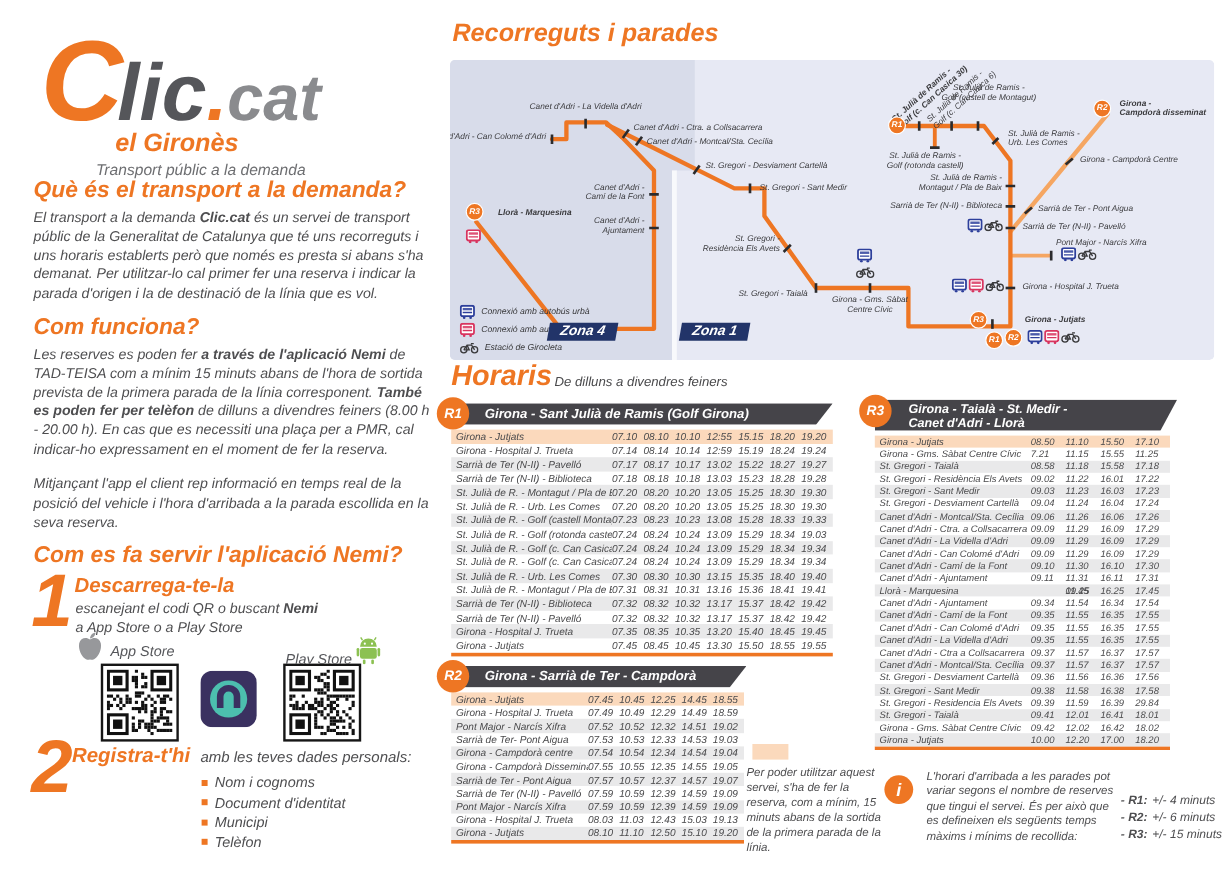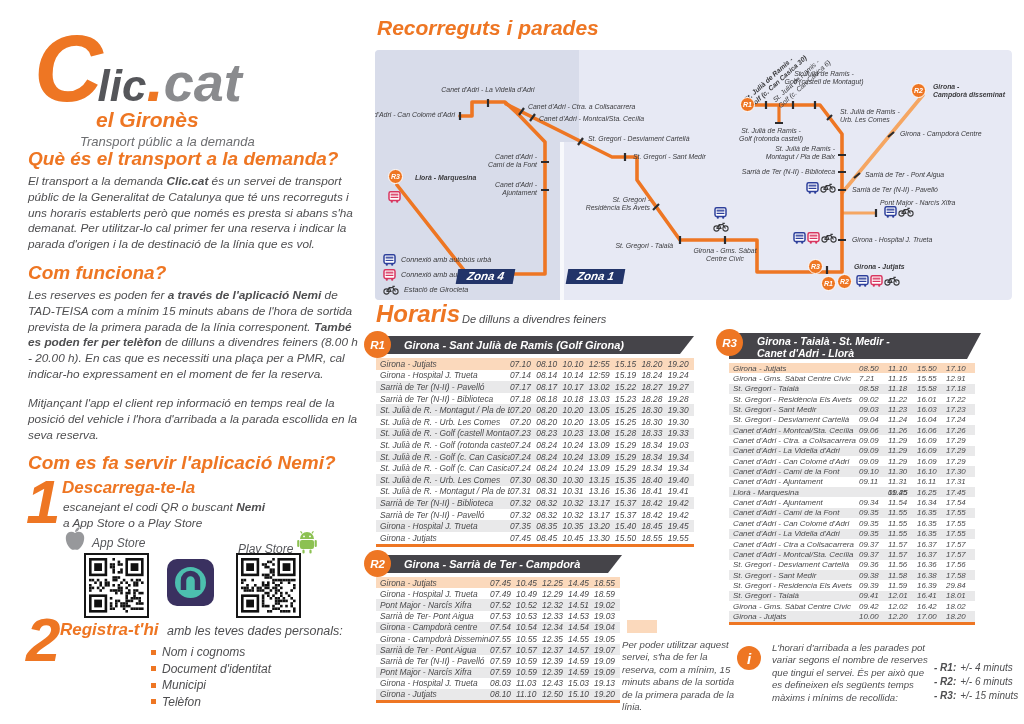--- a/index.html
+++ b/index.html
@@ -2,21 +2,21 @@
 <html><head>
 <meta charset="utf-8">
 <style>
   * { margin:0; padding:0; box-sizing:border-box; }
   html,body { width:1024px; height:724px; background:#fff; overflow:hidden;
     font-family:"Liberation Sans", sans-serif; }
   .abs { position:absolute; }
   
   .logo { position:absolute; left:34px; top:14px; font-style:italic; font-weight:bold; white-space:nowrap; }
   .logo-c { font-size:95px; color:#ee7623; letter-spacing:-5px; }
-  .logo-lic { font-size:44px; color:#55565a; }
+  .logo-lic { font-size:67px; color:#55565a; }
   .logo-dot { font-size:62px; color:#ee7623; }
   .logo-cat { font-size:54px; color:#8a8b8e; }
   .logo-region { position:absolute; left:96px; top:108px; color:#ee7623; font-size:21px; font-weight:bold; font-style:italic; }
   .logo-tag { position:absolute; left:80px; top:134px; color:#6d6e71; font-size:13px; font-style:italic; }
   .sec-title { position:absolute; left:28px; color:#ee7623; font-size:19px; font-weight:bold; font-style:italic; }
   .body-text { position:absolute; left:28px; width:334px; color:#4e4e50; font-size:11.8px; font-style:italic; line-height:1.34; }
   .step-num { position:absolute; left:26px; color:#ee7623; font-size:62px; font-weight:bold; font-style:italic; line-height:.9; }
   .step-title { position:absolute; color:#ee7623; font-size:17px; font-weight:bold; font-style:italic; }
   .small-it { position:absolute; color:#4e4e50; font-size:11.8px; font-style:italic; }
   .store-label { position:absolute; color:#55565a; font-size:12px; font-style:italic; }
@@ -353,21 +353,21 @@
       <rect x="39" y="2.6" width="13" height="13" fill="#fff"></rect>
       <rect x="41.6" y="5.2" width="7.800000000000001" height="7.800000000000001" fill="#111"></rect>
       <rect x="0" y="36.4" width="18.2" height="18.2" fill="#111"></rect>
       <rect x="2.6" y="39" width="13" height="13" fill="#fff"></rect>
       <rect x="5.2" y="41.6" width="7.800000000000001" height="7.800000000000001" fill="#111"></rect>
     </svg></div>
 
 <div class="step-num" style="top:612px;">2</div>
 <div class="step-title" style="left:60px; top:620px;">Registra-t'hi</div>
 <div class="small-it" style="left:167px; top:624px; font-size:12.5px;">amb les teves dades personals:</div>
-<div class="abs" style="left:151px; top:644px;">
+<div class="abs" style="left:168px; top:644px;">
     <div class="s2-item">
       <span class="s2-bullet"></span>
       <span>Nom i cognoms</span>
     </div>
     <div class="s2-item">
       <span class="s2-bullet"></span>
       <span>Document d'identitat</span>
     </div>
     <div class="s2-item">
       <span class="s2-bullet"></span>
@@ -853,21 +853,21 @@
       <div class="tt-time" style="width: 29px;">08.50</div>
       <div class="tt-time" style="width: 29px;">11.10</div>
       <div class="tt-time" style="width: 29px;">15.50</div>
       <div class="tt-time" style="width: 29px;">17.10</div>
     </div>
     <div class="tt-row " style="height: 10.35px;">
       <div class="tt-label" style="width: 130px;">Girona - Gms. Sàbat Centre Cívic</div>
       <div class="tt-time" style="width: 29px;">7.21</div>
       <div class="tt-time" style="width: 29px;">11.15</div>
       <div class="tt-time" style="width: 29px;">15.55</div>
-      <div class="tt-time" style="width: 29px;">12.91</div>
+      <div class="tt-time" style="width: 29px;">11.25</div>
     </div>
     <div class="tt-row alt" style="height: 10.35px;">
       <div class="tt-label" style="width: 130px;">St. Gregori - Taialà</div>
       <div class="tt-time" style="width: 29px;">08.58</div>
       <div class="tt-time" style="width: 29px;">11.18</div>
       <div class="tt-time" style="width: 29px;">15.58</div>
       <div class="tt-time" style="width: 29px;">17.18</div>
     </div>
     <div class="tt-row " style="height: 10.35px;">
       <div class="tt-label" style="width: 130px;">St. Gregori - Residència Els Avets</div>

